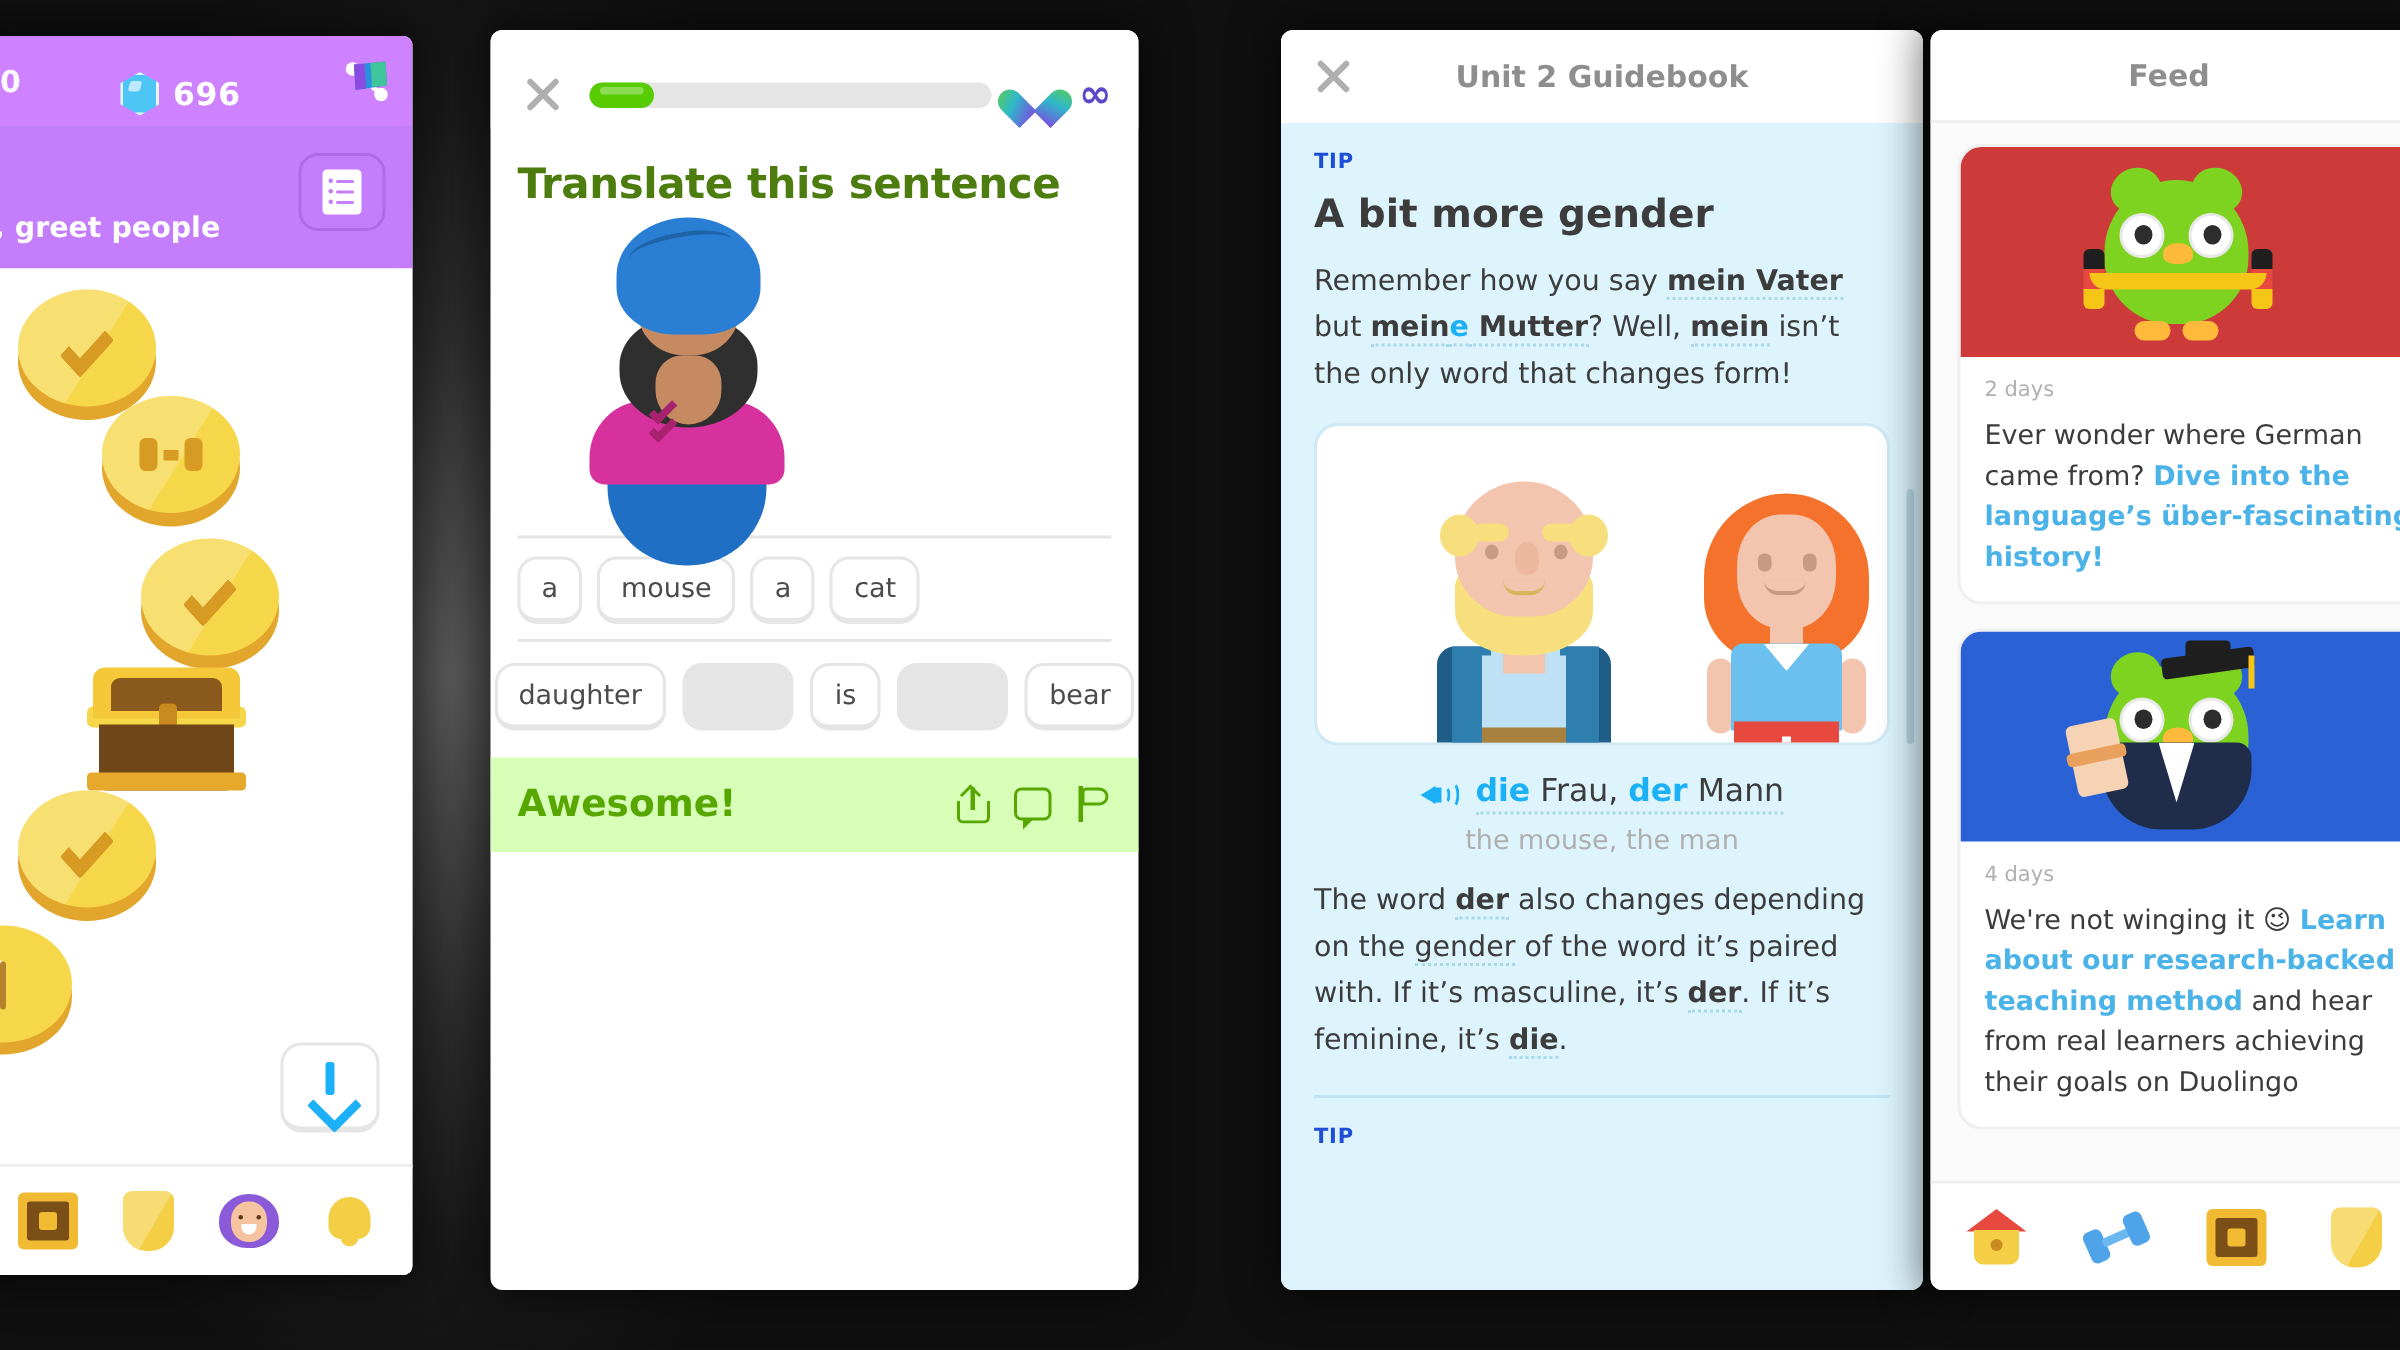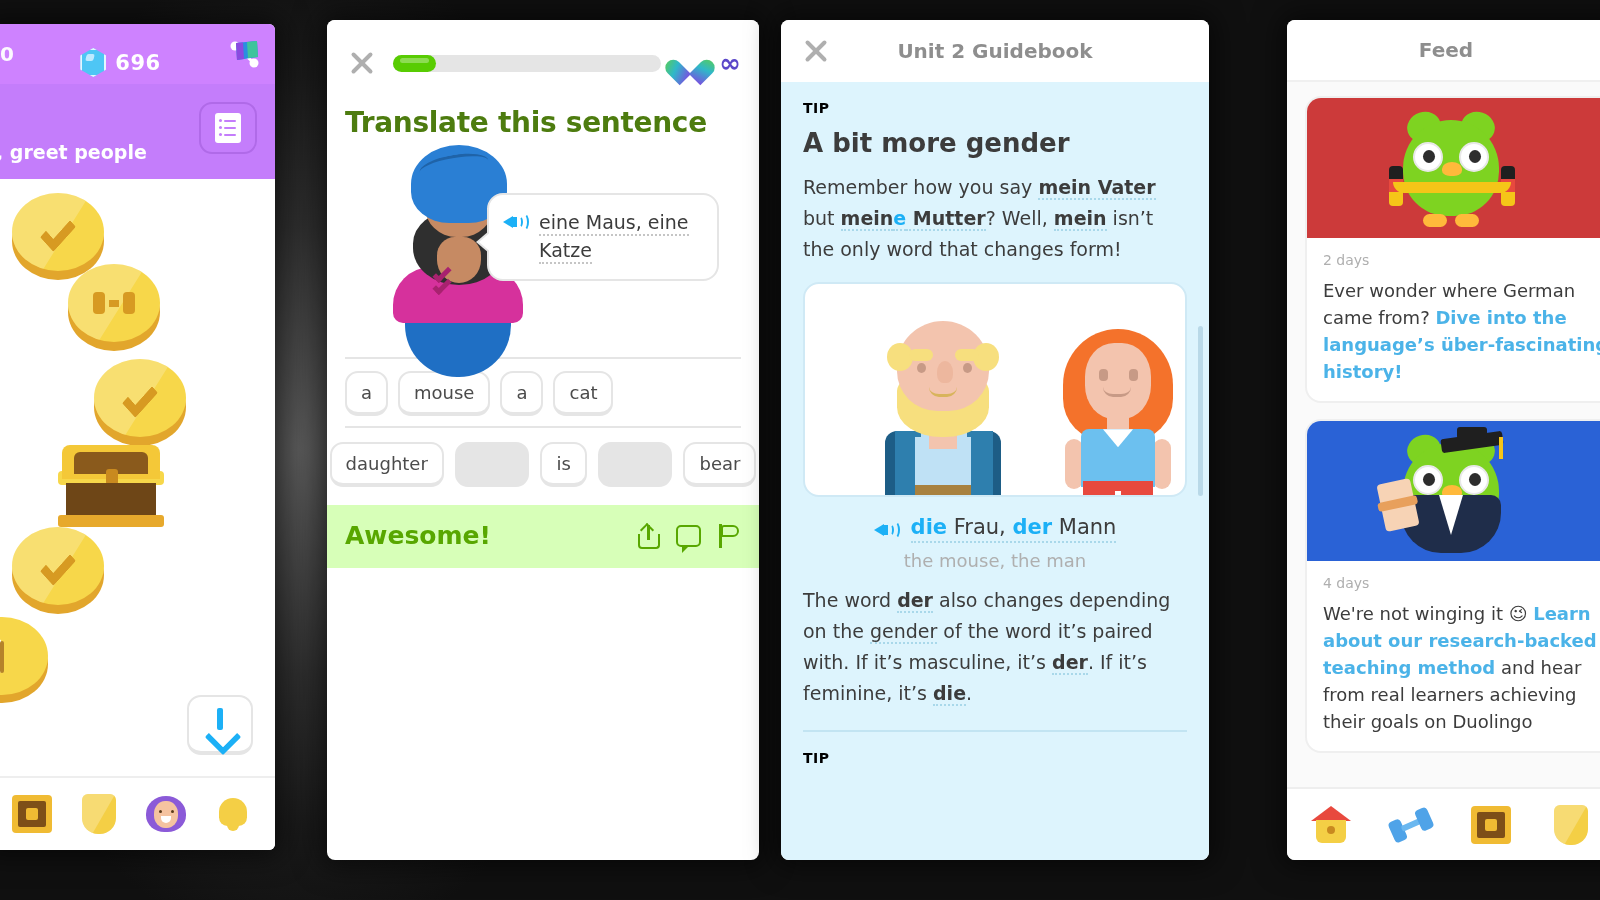--- a/index.html
+++ b/index.html
@@ -201,25 +201,25 @@
   .i-chat{width:25px;height:22px;border:2.5px solid #58a700;border-radius:5px;position:relative;}
   .i-chat::after{content:"";position:absolute;left:4px;bottom:-8px;width:0;height:0;border-left:7px solid #58a700;border-bottom:7px solid transparent;}
   .i-flag{width:24px;height:24px;position:relative;}
   .i-flag .pole{position:absolute;left:2px;top:0;width:2.5px;height:24px;background:#58a700;}
   .i-flag .fl{position:absolute;left:4px;top:1px;width:18px;height:12px;border:2.5px solid #58a700;border-radius:3px 6px 6px 0;}
   .continue{
     margin-top:16px;width:100%;background:#58cc02;border:none;border-bottom:4px solid #4a9e02;
     border-radius:14px;color:#fff;font-weight:bold;font-size:18px;letter-spacing:1.2px;padding:18px 0;
   }
   
-  #phone3 { left:781px; top:20px; width:428px; height:840px; border-radius:8px; }
+  #phone3 { left:854px; top:20px; width:428px; height:840px; border-radius:8px; }
   .p3-head{height:62px;background:#fff;display:flex;align-items:center;padding:0 18px;position:relative;}
   .p3-title{position:absolute;left:0;right:0;text-align:center;font-size:20px;font-weight:bold;color:#8e8e8e;}
   .p3-body{background:#ddf4fd;height:778px;overflow:hidden;position:relative;padding:0 22px;}
-  .tiplbl{font-size:14px;font-weight:bold;color:#000000;letter-spacing:.5px;padding-top:18px;}
+  .tiplbl{font-size:14px;font-weight:bold;color:#1d4ed8;letter-spacing:.5px;padding-top:18px;}
   .p3-h2{font-size:26px;font-weight:bold;color:#3c3c3c;margin-top:12px;}
   .p3-p{font-size:19px;color:#3c3c3c;line-height:1.62;margin-top:14px;}
   .p3-p b{font-weight:bold;}
   .hl{color:#1cb0f6;}
   .dotb{border-bottom:2px dotted #a9d8ea;}
   .illcard{background:#fff;border:2px solid #cfe9f5;border-radius:16px;height:215px;margin-top:18px;position:relative;overflow:hidden;}
   .man{position:absolute;left:58px;bottom:-14px;width:160px;height:196px;}
   .man .head{position:absolute;left:34px;top:8px;width:92px;height:90px;background:#f3c4ae;border-radius:50% 50% 44% 44%;}
   .man .hl1,.man .hl2{position:absolute;top:30px;width:26px;height:28px;background:#f7df7e;border-radius:50%;}
   .man .hl1{left:24px;} .man .hl2{left:110px;}
@@ -434,31 +434,20 @@
           <i style="top:12px"></i>
         </div>
       <div class="beard"></div>
       <div class="face"></div>
       <div class="eye1"></div>
         <div class="eye2"></div>
         <div class="nose"></div>
       <div class="turban"></div>
       <div class="hands"></div>
     </div>
-    <div class="bubble">
-      <div class="bubble-line">
-        <div class="spk">
-            <div class="cone"></div>
-            <div class="box"></div>
-            <div class="w1"></div>
-            <div class="w2"></div>
-          </div>
-        <div class="bubble-txt"><span class="dotu">eine Maus, eine Katze</span></div>
-      </div>
-    </div>
   </div>
 
   <div class="ansarea">
     <div class="ansline"></div>
     <div class="anstiles" id="ansTiles">
         <div class="tile">a</div>
         <div class="tile">mouse</div>
         <div class="tile">a</div>
         <div class="tile">cat</div>
       </div>

